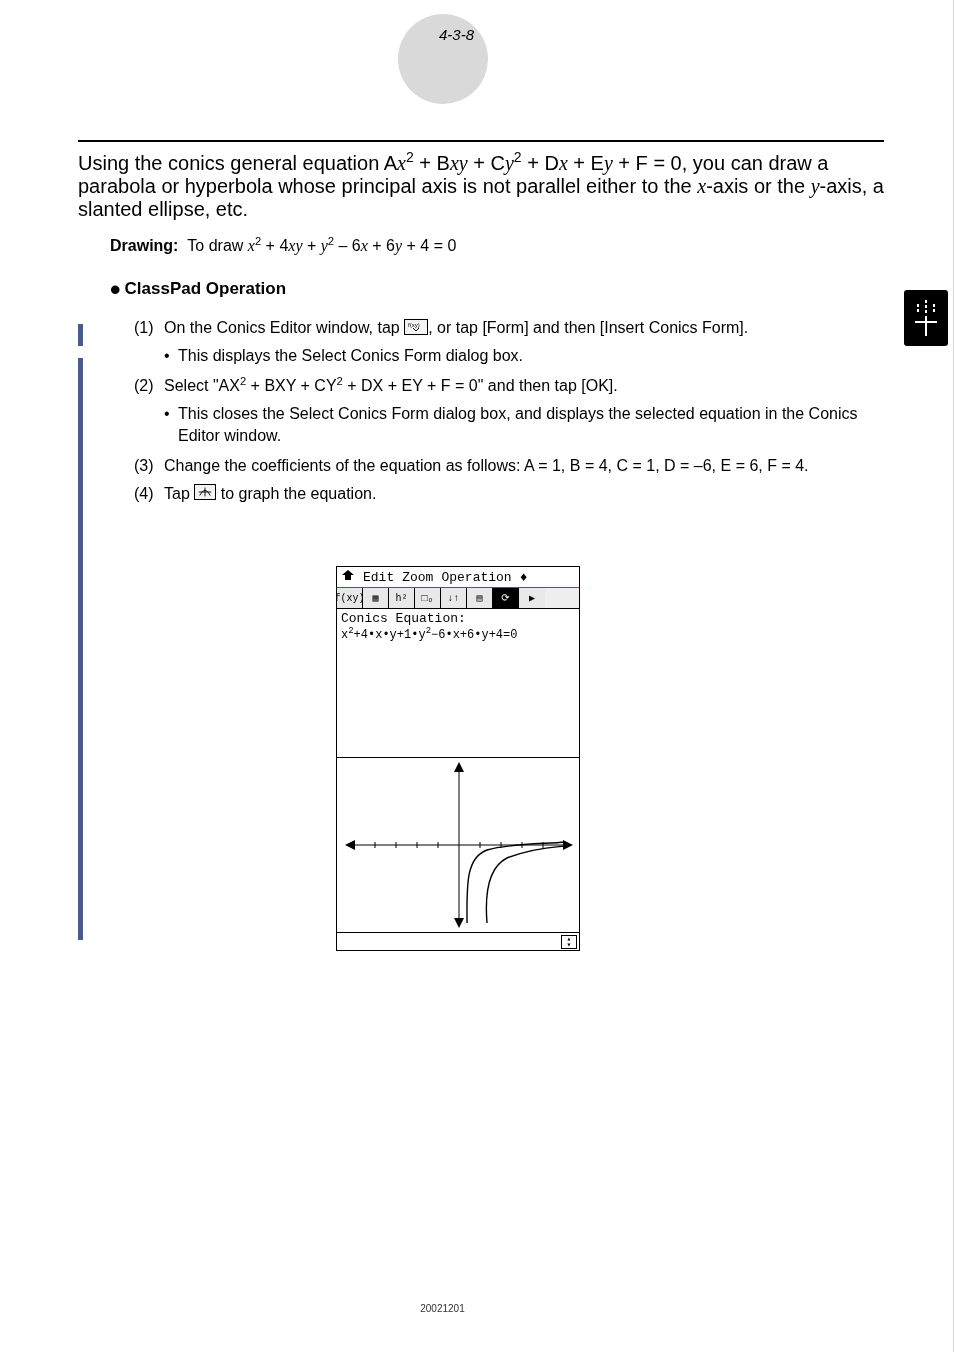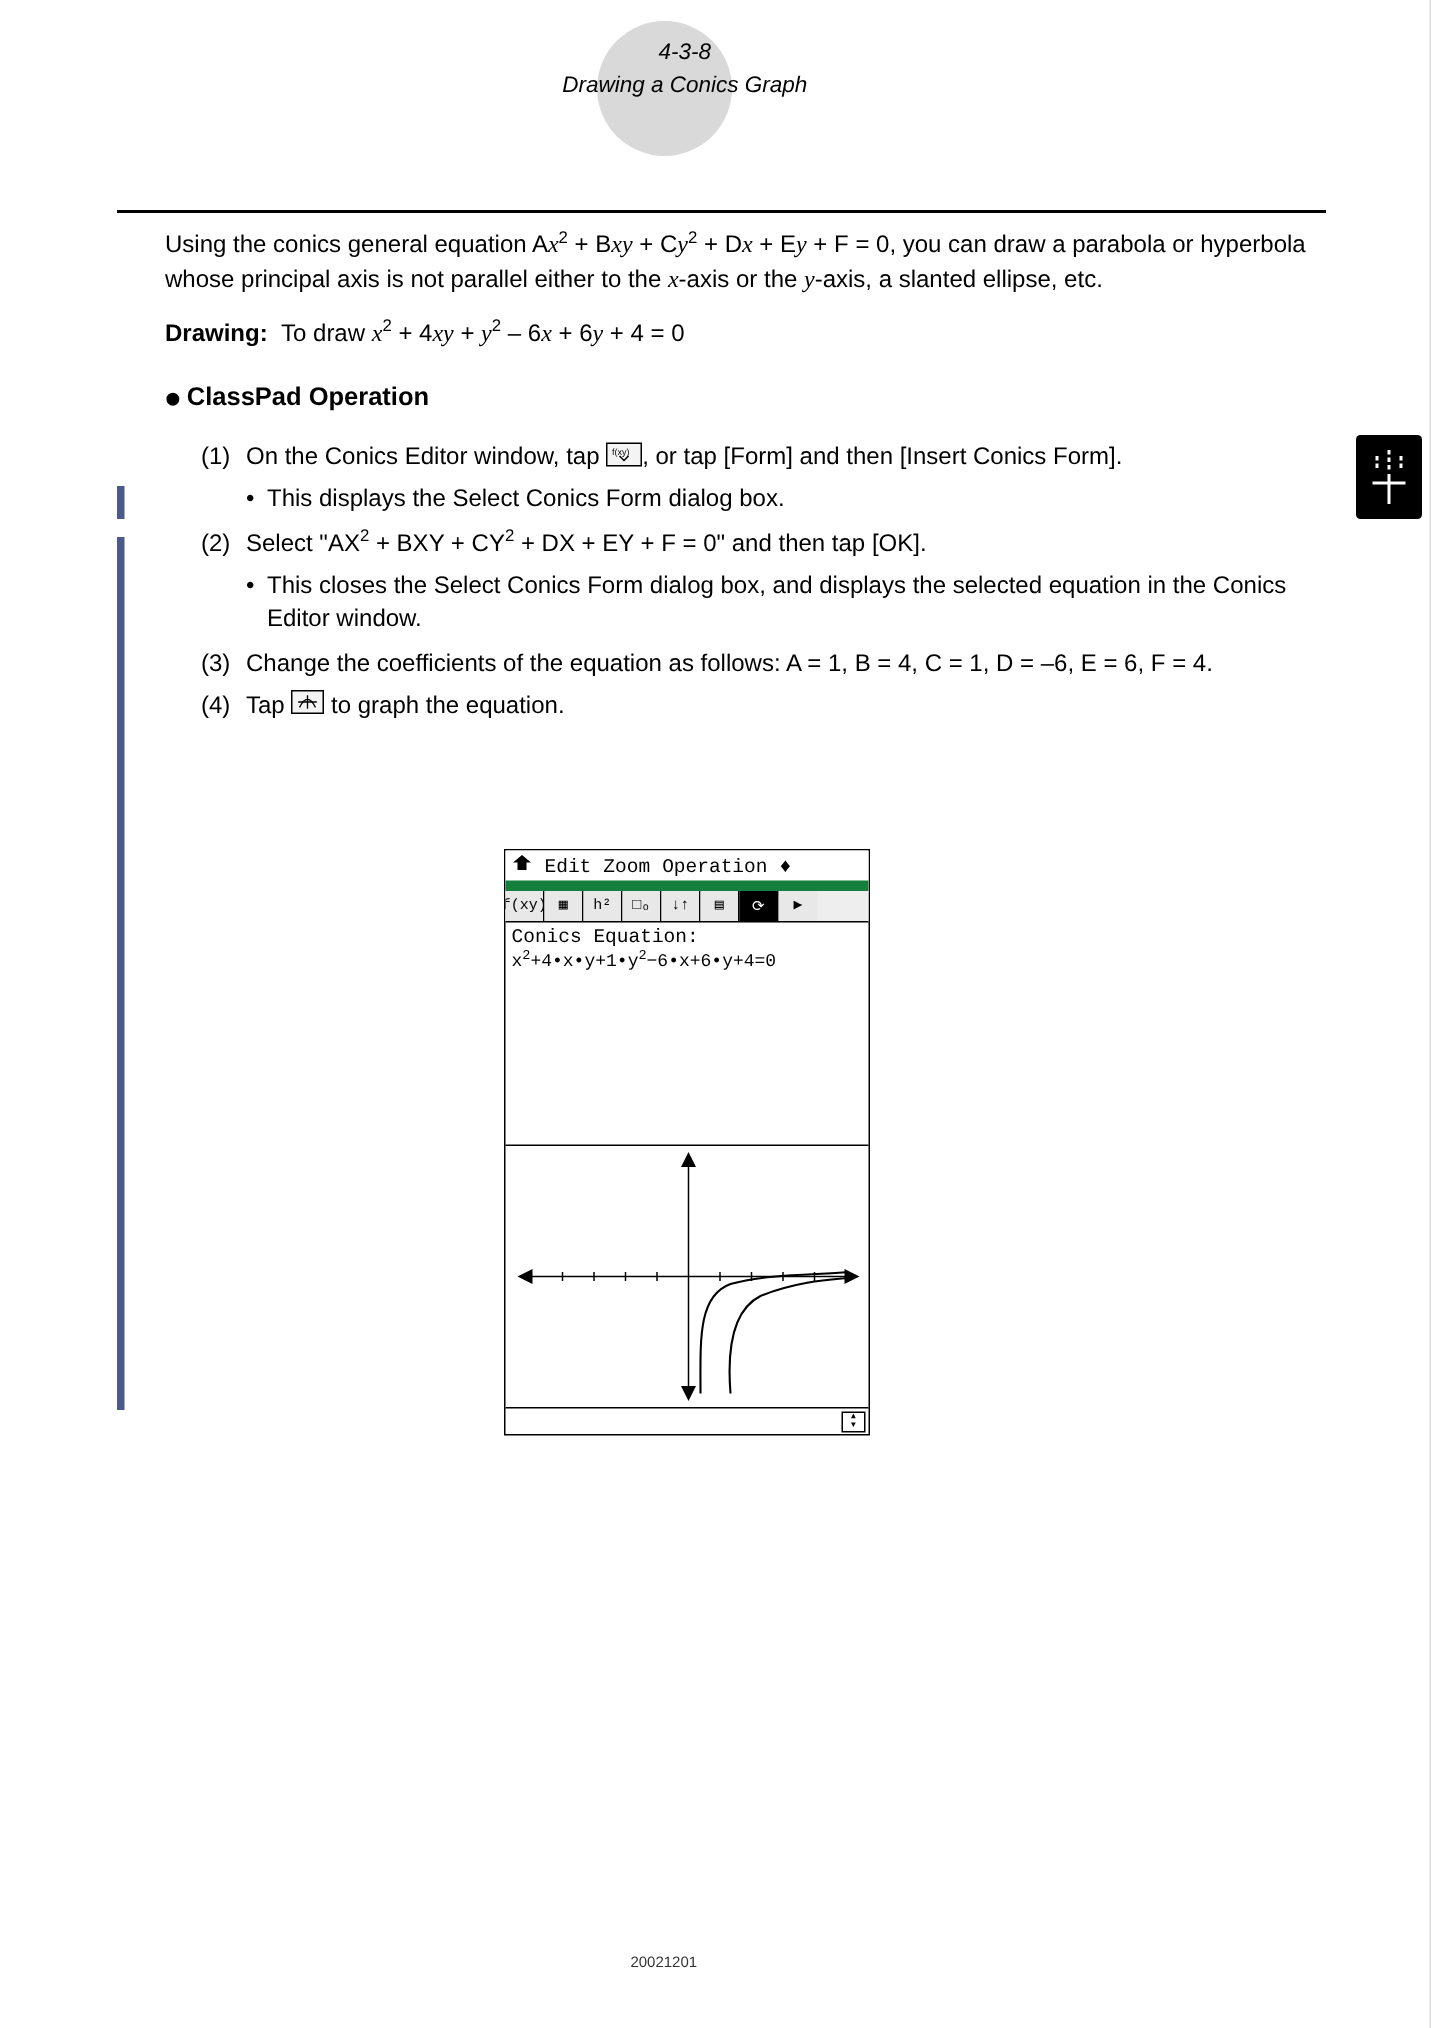--- a/index.html
+++ b/index.html
@@ -10,21 +10,21 @@
   .header-circle { display: inline-block; background: #d9d9d9; border-radius: 50%; width: 90px; height: 90px; position: absolute; left: 50%; top: -10px; transform: translateX(-50%); z-index: 0; }
   .header-text { position: relative; z-index: 1; font-style: italic; font-size: 15px; line-height: 22px; padding-left: 28px; }
 
   .side-icon { position: absolute; right: 6px; top: 290px; width: 44px; height: 56px; background: #000; border-radius: 3px; display: flex; align-items: center; justify-content: center; }
   .side-icon svg { width: 30px; height: 40px; }
 
   .content-col { position: absolute; left: 78px; top: 140px; width: 806px; }
   .hr { border-top: 2.5px solid #000; margin-bottom: 10px; }
 
   .h2 { font-size: 21px; font-weight: bold; margin-bottom: 14px; }
-  .body-p { font-size: 16px; line-height: 23px; margin-left: 32px; margin-bottom: 16px; }
+  .body-p { font-size: 20px; line-height: 23px; margin-bottom: 16px; }
   .example-line { font-size: 16px; margin-left: 32px; margin-bottom: 18px; }
   .example-line b { font-weight: bold; }
 
   .op-head { font-size: 17px; font-weight: bold; margin-left: 32px; margin-bottom: 10px; }
   .bullet-dot { font-size: 30px; vertical-align: -6px; margin-right: 4px; }
 
   .steps { margin-left: 56px; }
   .step-row { display: flex; font-size: 16px; line-height: 22px; margin-bottom: 6px; }
   .step-num { flex: 0 0 30px; }
   .step-txt { flex: 1; }
@@ -33,21 +33,21 @@
   .sub-txt { flex: 1; }
 
   .accent-bar { position: absolute; left: 78px; background: #4a5a8a; width: 5px; }
   .bar1 { top: 324px; height: 22px; }
   .bar2 { top: 358px; height: 582px; }
 
   .icon-inline { display: inline-block; border: 1px solid #000; padding: 0 2px; font-size: 10px; vertical-align: 1px; background: #f4f4f4; height: 16px; line-height: 14px; }
   .icon-graph { display:inline-flex; align-items:center; justify-content:center; width:22px; }
 
   .screenshot { position: absolute; left: 336px; top: 566px; width: 244px; border: 1.5px solid #000; background: #fff; font-family: "Courier New", monospace; }
-  .ss-menubar { display:flex; align-items:center; gap:8px; padding:2px 4px; border-bottom:7px solid #15803d; font-size:13px; background:#fff; }
+  .ss-menubar { display:flex; align-items:center; gap:8px; padding:2px 4px; border-bottom:1px solid #15803d; font-size:13px; background:#fff; }
   .ss-menubar .mb-icon { font-weight:bold; }
   .ss-toolbar { display:flex; border-bottom:1.5px solid #000; background:#eee; }
   .ss-toolbar .tb { flex:0 0 auto; width:26px; height:20px; border-right:1px solid #000; display:flex; align-items:center; justify-content:center; font-size:10px; background:#e8e8e8; overflow:hidden; }
   .ss-eq-label { font-size:13px; padding:2px 4px 0 4px; }
   .ss-eq { font-size:12px; padding:2px 4px 6px 4px; letter-spacing:0px; white-space:nowrap; }
   .ss-eq sup{font-size:9px;}
   .ss-blank { height:110px; border-bottom:1.5px solid #000; }
   .ss-graph { position:relative; height:174px; }
   .ss-status { height:18px; border-top:1.5px solid #000; display:flex; justify-content:flex-end; align-items:center; padding-right:2px;}
   .ss-status .st-icon{ width:16px; height:14px; border:1px solid #000; display:flex; flex-direction:column;}
@@ -63,21 +63,20 @@
 <body>
 
 <div class="page">
 
   <div class="right-border"></div>
 
   <div class="header-wrap">
     <div class="header-circle"></div>
     <div class="header-text">
       <div>4-3-8</div>
-      <div>Drawing a Conics Graph</div>
     </div>
   </div>
 
   <div class="side-icon">
     <svg viewBox="0 0 30 40">
       <g stroke="#fff" stroke-width="2" fill="none">
         <line x1="15" y1="2" x2="15" y2="16" stroke-dasharray="3,2"></line>
         <line x1="7" y1="6" x2="7" y2="16" stroke-dasharray="3,2"></line>
         <line x1="23" y1="6" x2="23" y2="16" stroke-dasharray="3,2"></line>
         <line x1="15" y1="18" x2="15" y2="38"></line>

